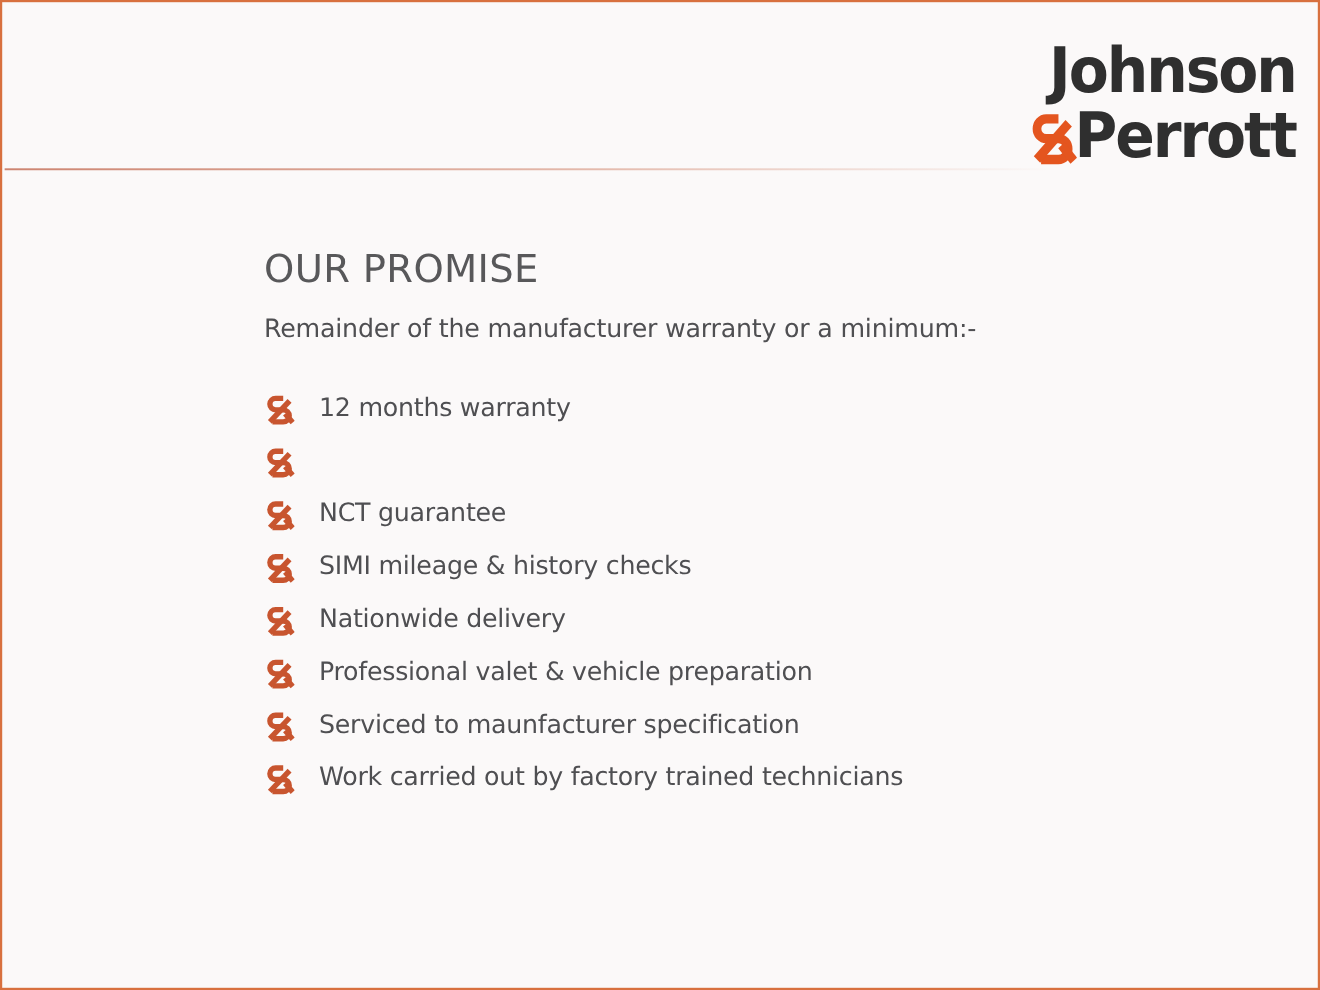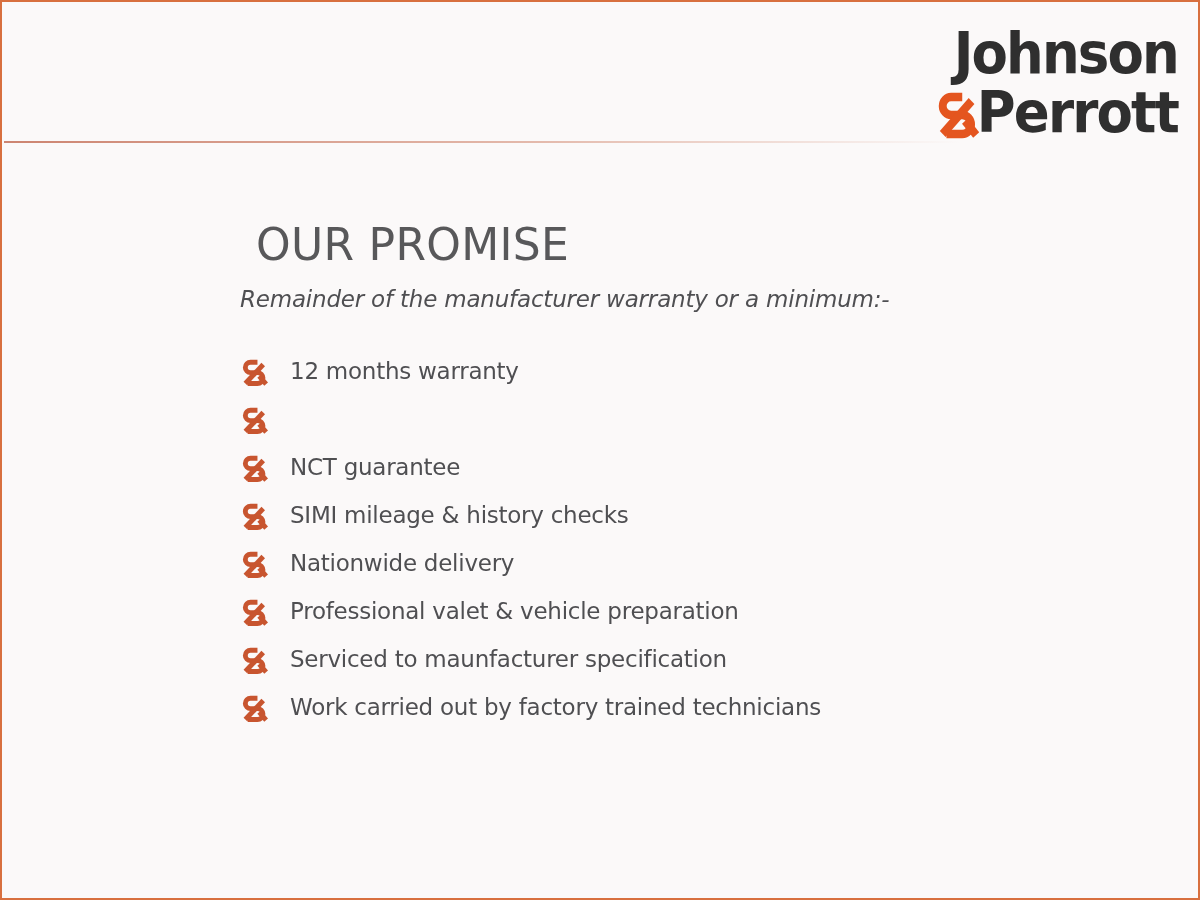--- a/index.html
+++ b/index.html
@@ -21,21 +21,21 @@
     box-sizing: border-box;
     border: 2px solid #d8703f;
     background: #fbf9f9;
     overflow: hidden;
   }
 
   
   .header {
     position: absolute;
     left: 2px;
-    top: 10px;
+    top: 22px;
     width: 1196px;
     height: 131px;
     background: linear-gradient(to right,
         #ec5529 0%,
         #ec5b30 10%,
         #ef7css 18%,
         #f08259 38%,
         #f6b9a3 60%,
         #fbe0d7 76%,
         #fdf3ef 88%,
@@ -97,36 +97,35 @@
 
   
   .content {
     position: absolute;
     left: 238px;
     top: 222px;
     width: 900px;
   }
   .promise-title {
     font-family: "DejaVu Sans", sans-serif;
-    font-size: 44px;
+    font-size: 35px;
     font-weight: normal;
     letter-spacing: 0.3px;
     color: #58585a;
-    margin: 0 0 18px 16px;
+    margin: 0 0 18px 0;
     line-height: 42px;
   }
   .promise-sub {
     font-family: "DejaVu Sans", sans-serif;
     font-size: 23px;
     font-weight: normal;
     color: #4f4f52;
     margin: 0 0 24px 0;
     line-height: 30px;
     letter-spacing: -0.2px;
-    font-style: italic;
   }
 
   .promise-list {
     list-style: none;
     margin: 0;
     padding: 0;
   }
   .promise-item {
     display: flex;
     align-items: flex-end;

